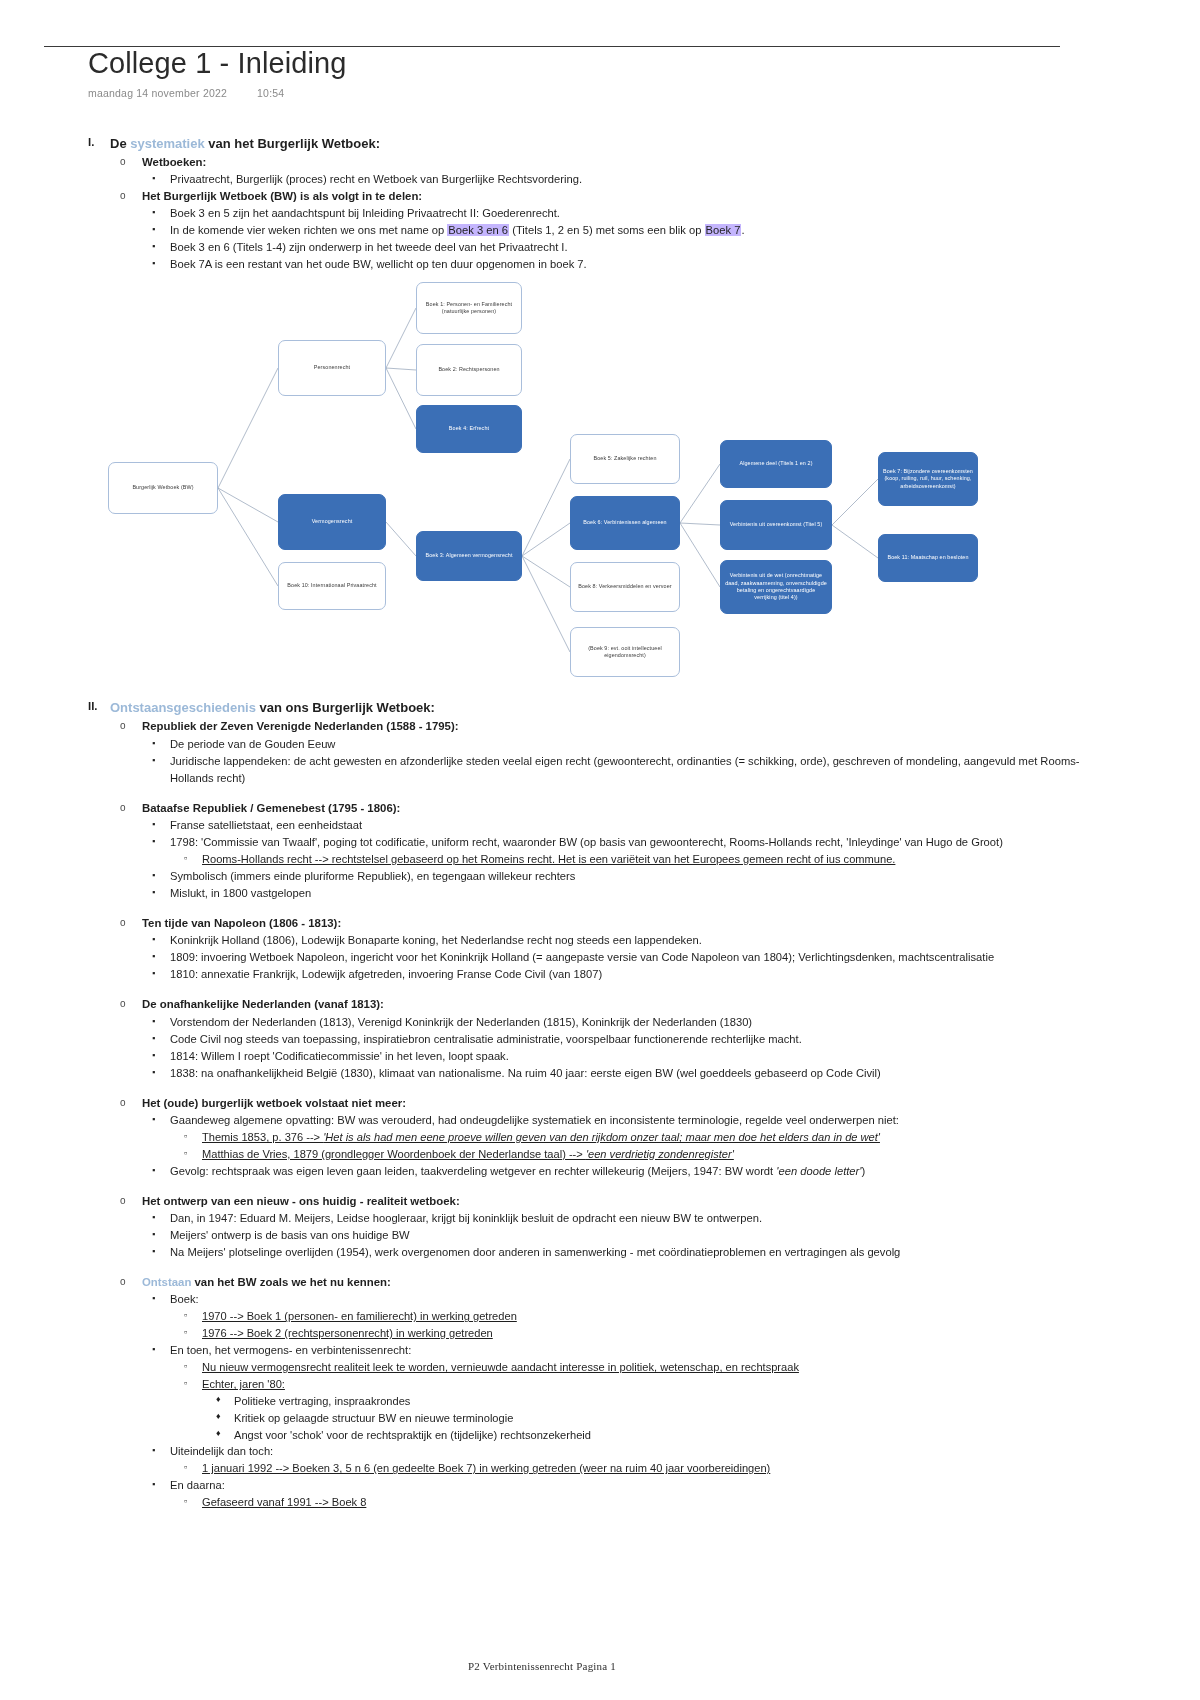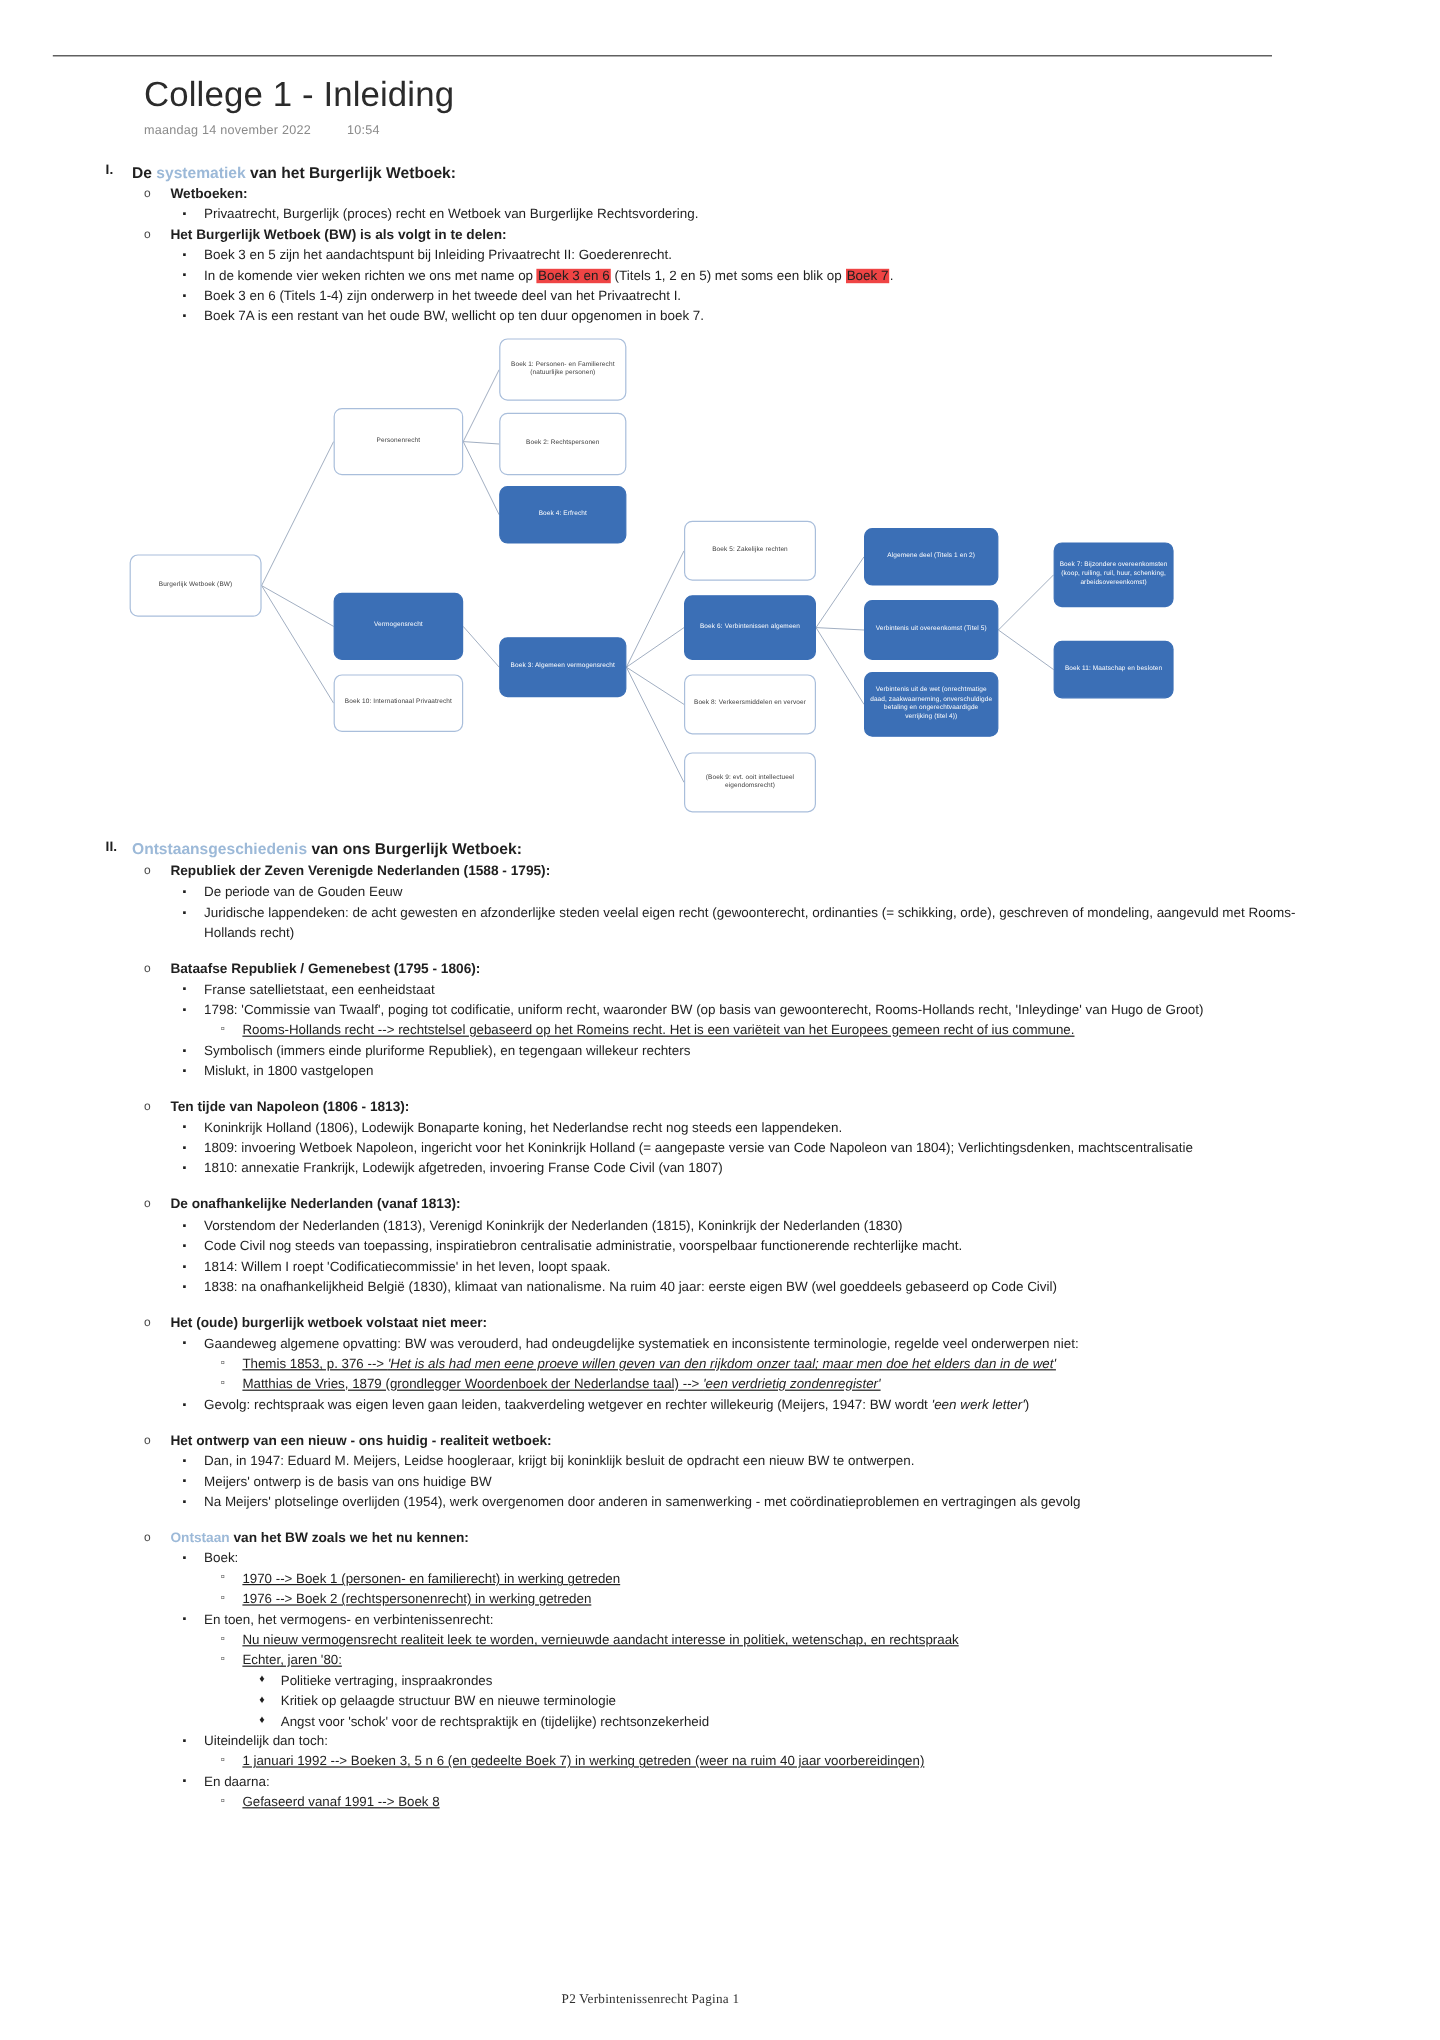--- a/index.html
+++ b/index.html
@@ -10,21 +10,21 @@
     color:#2b2b2b;
     overflow:hidden;
     position:relative;
   }
   .page{position:relative;width:1200px;height:1700px;box-sizing:border-box;}
 
   
   .top-rule{position:absolute;left:44px;top:46px;width:1016px;height:1px;background:#3a3a3a;}
 
   
-  .header{position:absolute;left:88px;top:64px;margin-left:32px;}
+  .header{position:absolute;left:88px;top:48px;}
   .title{
     font-size:29px;font-weight:400;color:#2b2b2b;letter-spacing:.1px;
     line-height:1.05;
   }
   .meta{margin-top:9px;font-size:10.5px;color:#8a8a8a;letter-spacing:.2px;}
   .meta .time{display:inline-block;margin-left:30px;}
 
   
   .outline{position:absolute;left:88px;top:134px;width:1000px;font-size:11.4px;line-height:1.52;color:#1f1f1f;}
   .row{display:flex;align-items:flex-start;}
@@ -48,21 +48,21 @@
   .lvl4 .mk{width:18px;font-size:9.5px;color:#3a3a3a;}
   .lvl4 .tx{font-weight:400;font-size:11.1px;text-decoration:underline;}
 
   .lvl5{margin-left:128px;}
   .lvl5 .mk{width:18px;font-size:9px;}
   .lvl5 .tx{font-weight:400;font-size:11.1px;}
 
   .gap{height:13px;}
 
   .kw{color:#9cb9d8;}
-  .hl{background:#ef4444;padding:0 1px;}
+  .hl{background:#c4b5fd;padding:0 1px;}
   .it{font-style:italic;}
 
   
   .diagram{position:absolute;left:100px;top:272px;width:920px;height:420px;}
   .diagram svg{position:absolute;left:0;top:0;}
   .node{
     position:absolute;box-sizing:border-box;
     border-radius:7px;
     display:flex;align-items:center;justify-content:center;
     text-align:center;
@@ -219,21 +219,21 @@
       <div class="row lvl4">
         <span class="mk">▫</span>
         <span class="tx"><span>Themis 1853, p. 376 --&gt; </span><span class="it">'Het is als had men eene proeve willen geven van den rijkdom onzer taal; maar men doe het elders dan in de wet'</span></span>
       </div>
       <div class="row lvl4">
         <span class="mk">▫</span>
         <span class="tx"><span>Matthias de Vries, 1879 (grondlegger Woordenboek der Nederlandse taal) --&gt; </span><span class="it">'een verdrietig zondenregister'</span></span>
       </div>
       <div class="row lvl3">
         <span class="mk">▪</span>
-        <span class="tx"><span>Gevolg: rechtspraak was eigen leven gaan leiden, taakverdeling wetgever en rechter willekeurig (Meijers, 1947: BW wordt </span><span class="it">'een werk letter'</span><span>)</span></span>
+        <span class="tx"><span>Gevolg: rechtspraak was eigen leven gaan leiden, taakverdeling wetgever en rechter willekeurig (Meijers, 1947: BW wordt </span><span class="it">'een doode letter'</span><span>)</span></span>
       </div>
       <div class="gap"></div>
       <div class="row lvl2">
         <span class="mk">o</span>
         <span class="tx"><span>Het ontwerp van een nieuw - ons huidig - realiteit wetboek:</span></span>
       </div>
       <div class="row lvl3">
         <span class="mk">▪</span>
         <span class="tx"><span>Dan, in 1947: Eduard M. Meijers, Leidse hoogleraar, krijgt bij koninklijk besluit de opdracht een nieuw BW te ontwerpen.</span></span>
       </div>

